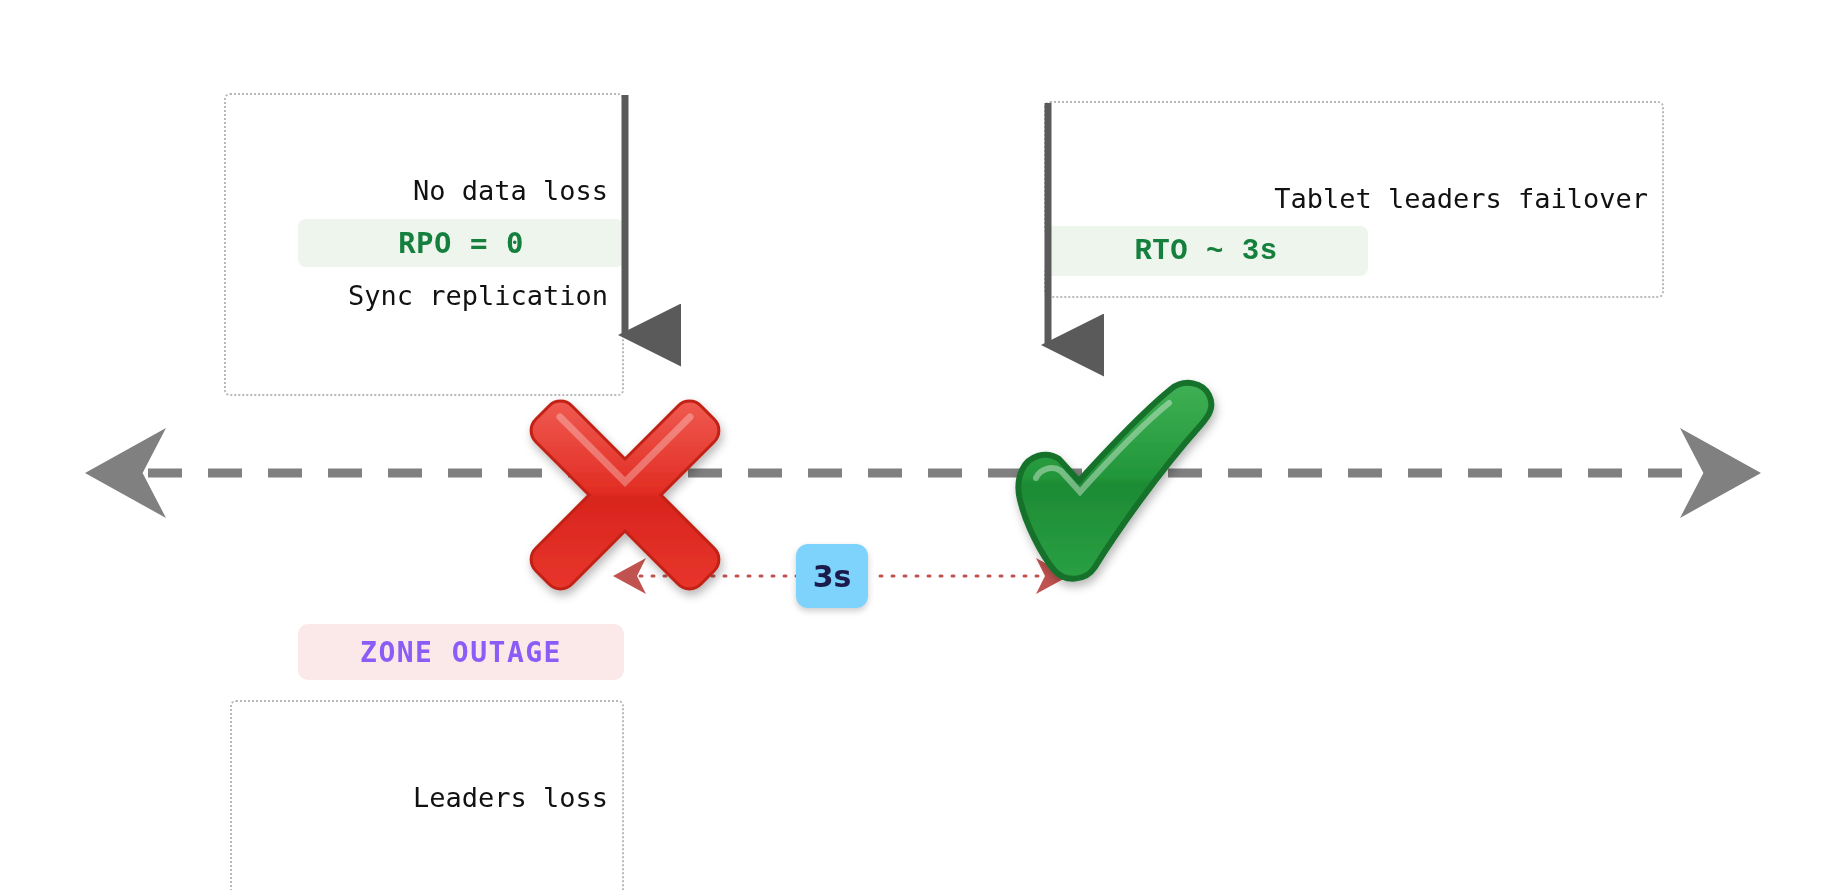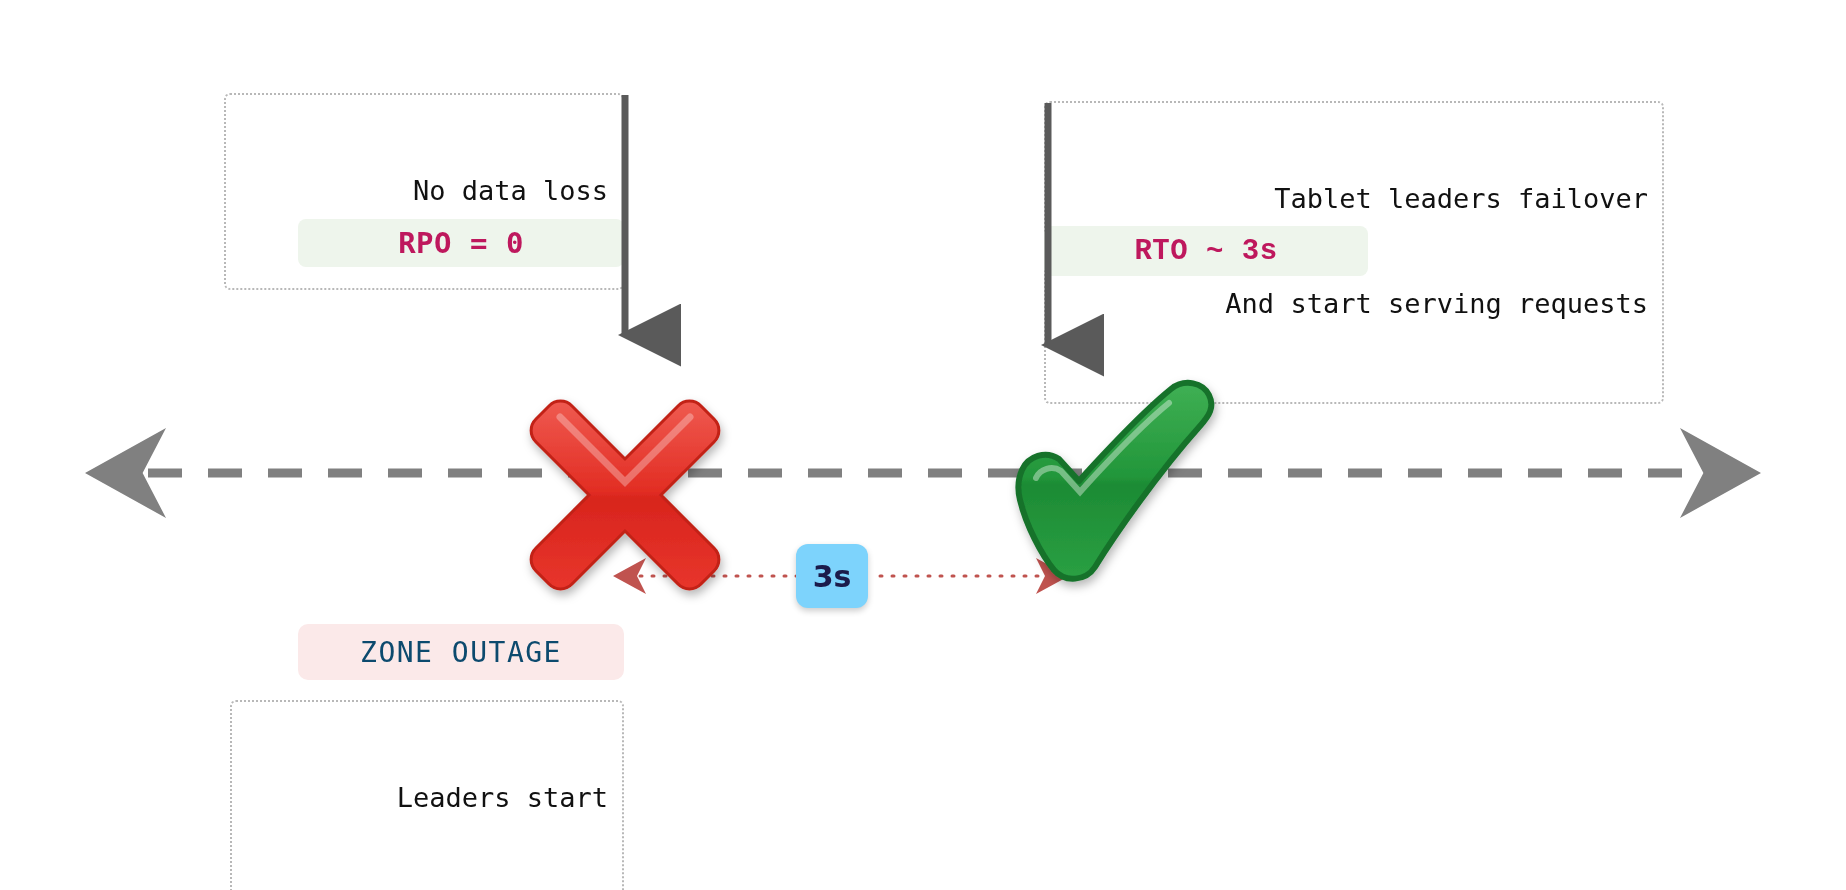--- a/index.html
+++ b/index.html
@@ -37,40 +37,40 @@
   }
   .note-left  { text-align: right; }
   .note-right { text-align: right; }
 
   
   .metric-badge {
     position: absolute;
     box-sizing: border-box;
     background: #eef5ec;
     border-radius: 8px;
-    color: #be185d;
+    color: #15803d;
     font-family: "DejaVu Sans Mono", "Liberation Mono", monospace;
     font-size: 29px;
     font-weight: bold;
     letter-spacing: 0.5px;
     display: flex;
     align-items: center;
     justify-content: center;
   }
 
   
   .outage-badge {
     position: absolute;
     box-sizing: border-box;
     background: #fbe9e9;
     border-radius: 10px;
-    color: #0c4a6e;
+    color: #8b5cf6;
     font-family: "DejaVu Sans Mono", "Liberation Mono", monospace;
     font-size: 28px;
-    font-weight: normal;
+    font-weight: bold;
     letter-spacing: 1.5px;
     display: flex;
     align-items: center;
     justify-content: center;
   }
 
   
   .duration-chip {
     position: absolute;
     box-sizing: border-box;
@@ -175,33 +175,33 @@
       <marker id="ms-right" markerWidth="12" markerHeight="12" refX="2" refY="6" orient="auto" markerUnits="strokeWidth">
         <path d="M0,0 L11,6 L0,12 L3,6 Z" fill="#c0534f"></path>
       </marker>
     </defs>
     <line x1="640" y1="576" x2="800" y2="576" stroke="#c0534f" stroke-width="3" stroke-dasharray="2 10" stroke-linecap="round" marker-start="url(#ms-left)"></line>
     <line x1="880" y1="576" x2="1042" y2="576" stroke="#c0534f" stroke-width="3" stroke-dasharray="2 10" stroke-linecap="round" marker-end="url(#ms-right)"></line>
   </svg>
 
   <div class="note-box note-left" style="left:224px; top:93px; width:400px;">
     <div>No data loss</div>
+    <div>Sync replication</div>
   </div>
 
   <div class="metric-badge" style="left:298px; top:219px; width:326px; height:48px;">RPO = 0</div>
 
   <div class="note-box note-right" style="left:1044px; top:101px; width:620px;">
     <div>Tablet leaders failover</div>
-    <div>And start serving requests</div>
   </div>
 
   <div class="metric-badge" style="left:1044px; top:226px; width:324px; height:50px;font-family:Liberation Mono, monospace;">RTO ~ 3s</div>
 
   <div class="duration-chip" style="left:796px; top:544px; width:72px; height:64px;">3s</div>
 
   <div class="outage-badge" style="left:298px; top:624px; width:326px; height:56px;">ZONE OUTAGE</div>
 
   <div class="note-box note-left" style="left:230px; top:700px; width:394px;">
-    <div>Leaders start</div>
+    <div>Leaders loss</div>
     <div>serving requests</div>
   </div>
 
 </div>
 
 </body></html>

